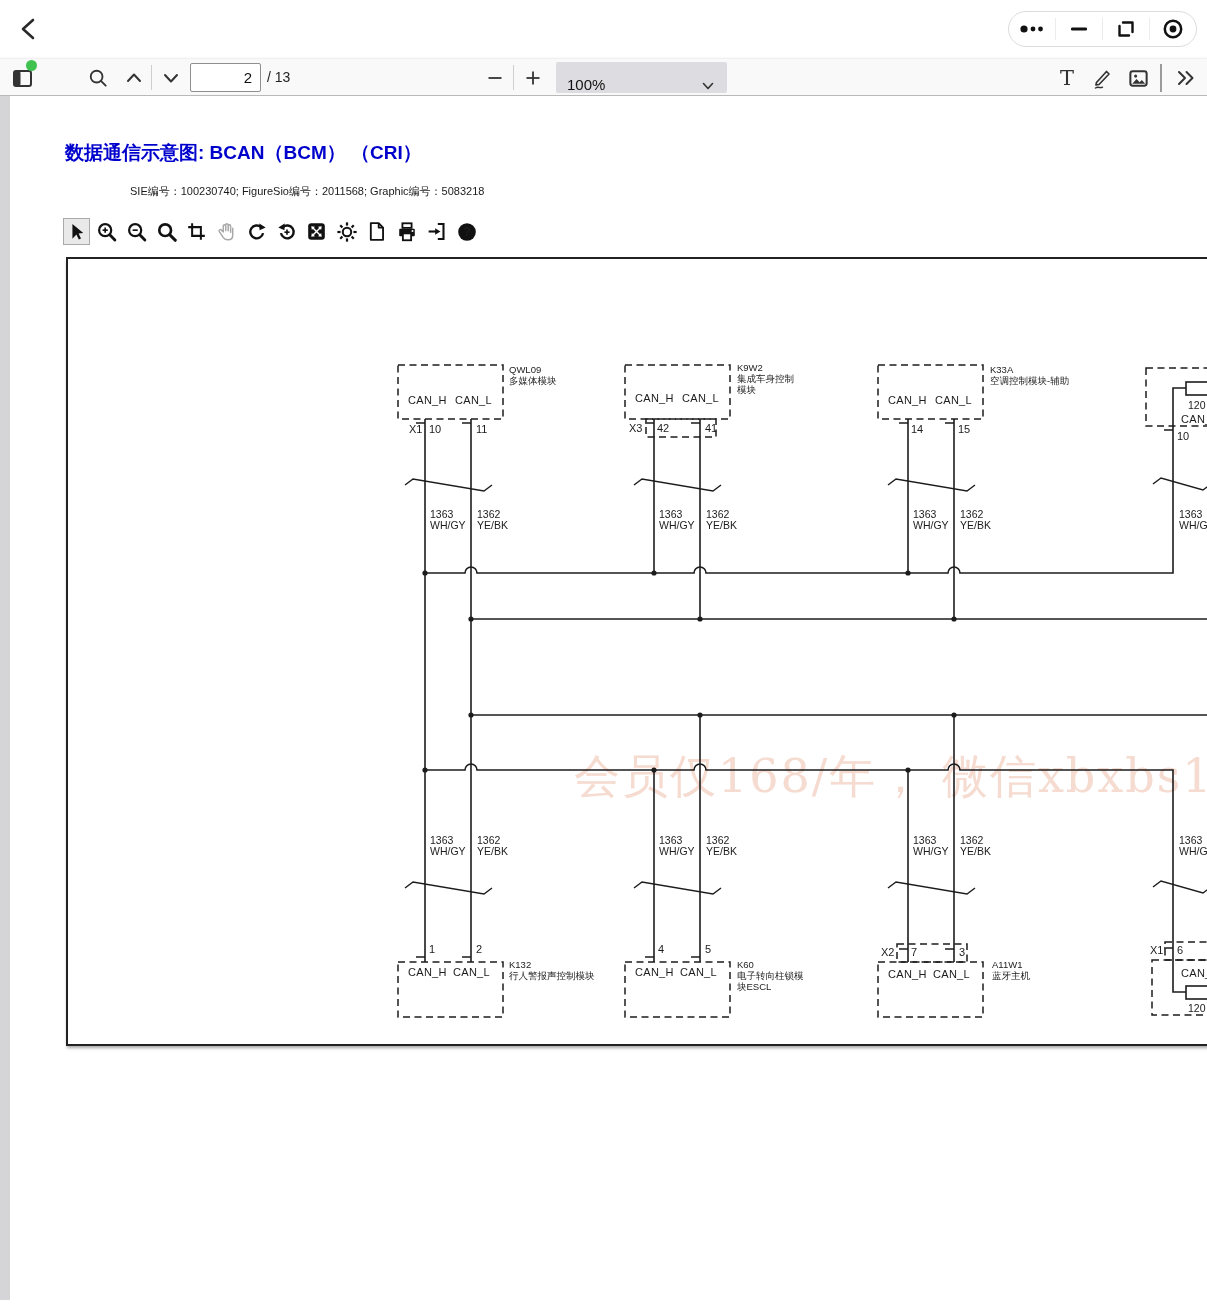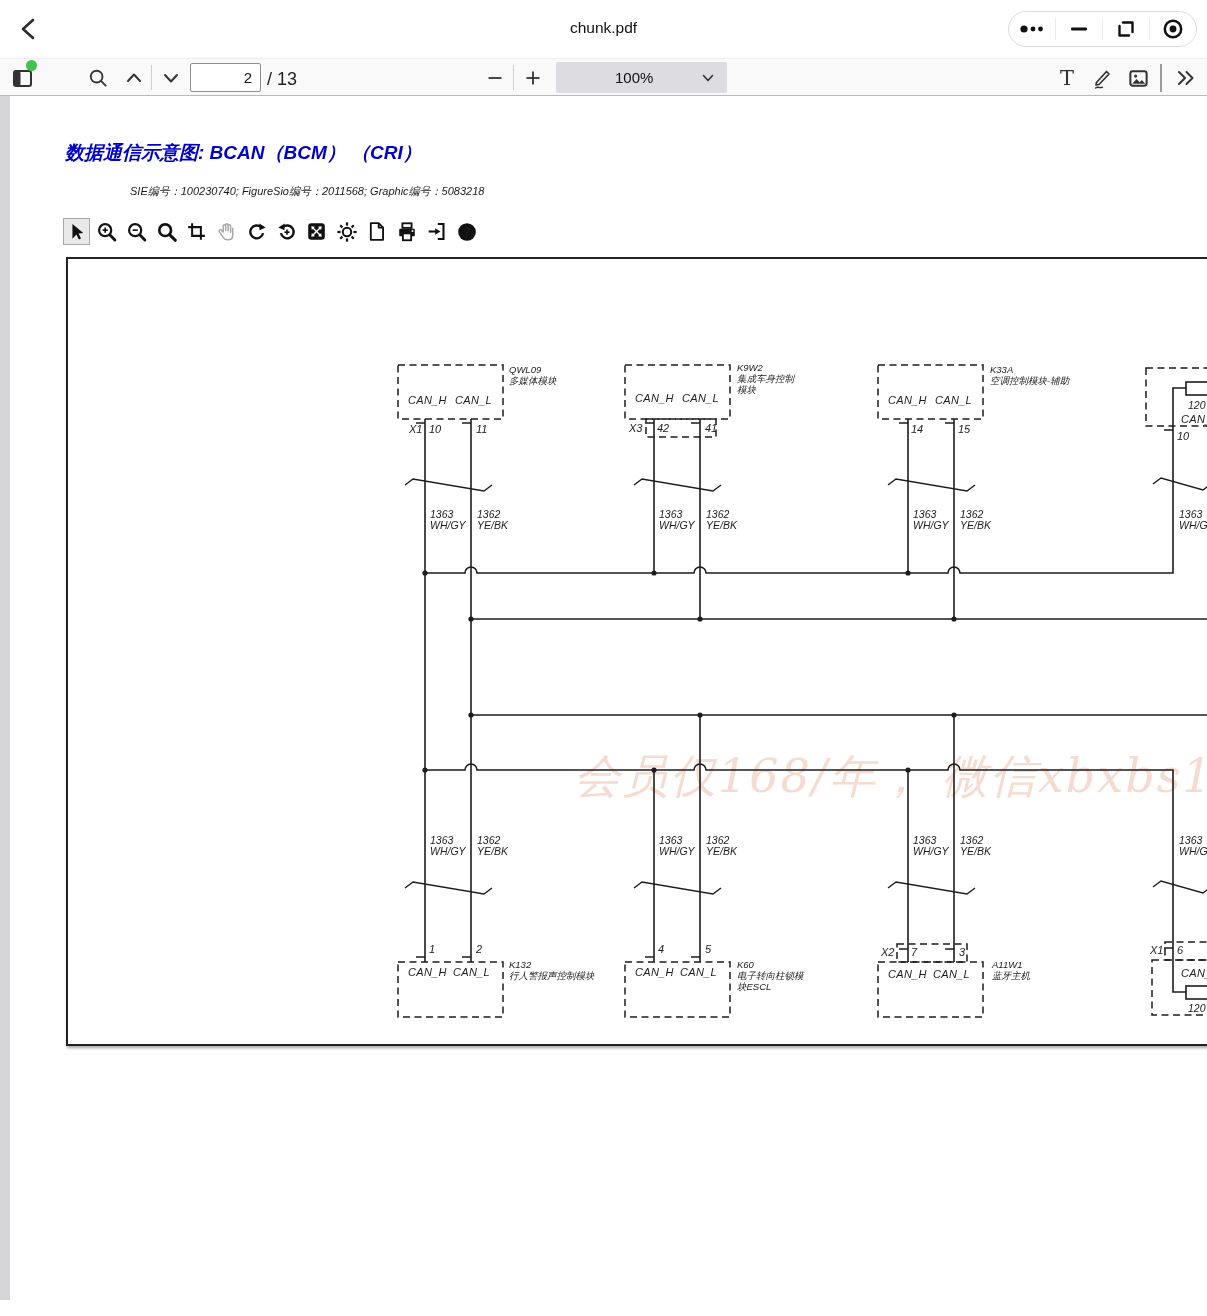--- a/index.html
+++ b/index.html
@@ -14,27 +14,27 @@
     border-radius:19px; background:#fff; display:flex; align-items:center; }
   .cap-cell { flex:1; height:100%; display:flex; align-items:center; justify-content:center; cursor:pointer; }
   .cap-div { width:1px; height:22px; background:#ececec; }
   
   .vtoolbar { position:absolute; left:0; top:58px; width:1207px; height:38px; background:#f9f9fa;
     border-top:1px solid #f0f0f0; border-bottom:1px solid #b9b9b9; box-shadow:0 1px 3px rgba(0,0,0,.12); }
   .ticon { position:absolute; display:flex; align-items:center; justify-content:center; cursor:pointer; }
   .vsep { position:absolute; width:1px; height:25px; top:6px; background:#cfcfcf; }
   .page-input { position:absolute; left:190px; top:4px; width:71px; height:29px; border:1px solid #8f8f8f;
     border-radius:2px; background:#fff; font-size:15px; text-align:right; padding-right:8px; color:#111; }
-  .page-total { position:absolute; left:267px; top:10px; font-size:18px; color:#222; }
+  .page-total { position:absolute; left:267px; top:10px; font-size:14px; color:#222; }
   .zoom-box { position:absolute; left:556px; top:3px; width:171px; height:31px; background:#dcdce1;
-    border-radius:2px; display:flex; align-items:center; cursor:pointer;padding-left:48px; }
+    border-radius:2px; display:flex; align-items:flex-end; cursor:pointer; }
   .zoom-box span { font-size:15px; padding-left:11px; color:#111; flex:1; }
   .t-serif { font-family:"DejaVu Serif", serif; font-size:21px; color:#333; }
   
-  .canvas { position:absolute; left:0; top:96px; width:1207px; height:1220px; background:#fff;font-style:italic; }
+  .canvas { position:absolute; left:0; top:96px; width:1207px; height:1220px; background:#fff; }
   .gutter { position:absolute; left:0; top:0; width:10px; height:1204px; background:#d5d5d8; }
   .doc-title { position:absolute; left:65px; top:140px; font-size:19px; font-weight:bold; }
   .doc-meta { position:absolute; left:130px; top:88px; font-size:11px; color:#1a1a1a; }
   .icon-row { position:absolute; left:63px; top:122px; display:flex; gap:3px; }
   .dicon { width:27px; height:27px; display:flex; align-items:center; justify-content:center;
     cursor:pointer; border:1px solid transparent; }
   .dicon.sel { background:#e9e9e9; border:1px solid #a9a9a9; }
   .frame { position:absolute; left:66px; top:161px; width:1160px; height:789px; background:#fff;
     border:2px solid #222; box-shadow:0 3px 3px -1px rgba(0,0,0,.35); overflow:hidden; }
   .wm { position:absolute; white-space:nowrap; font-family:"DejaVu Serif", serif; font-size:46px;
@@ -54,21 +54,20 @@
 </style>
 </head>
 <body>
 
 <div class="titlebar">
   <div class="back-btn">
     <svg width="30" height="30" viewBox="0 0 30 30">
       <polyline points="19,6 9,15 19,24" fill="none" stroke="#2a2a2a" stroke-width="2.6" stroke-linecap="round" stroke-linejoin="round"></polyline>
     </svg>
   </div>
-  <div class="tb-title">chunk.pdf</div>
   <div class="capsule">
     <div class="cap-cell">
       <svg width="26" height="12" viewBox="0 0 26 12">
         <circle cx="5" cy="6" r="3.6" fill="#111"></circle>
           <circle cx="14" cy="6" r="2.4" fill="#111"></circle>
           <circle cx="21.5" cy="6" r="2.4" fill="#111"></circle>
       </svg>
     </div>
     <div class="cap-div"></div>
     <div class="cap-cell">

